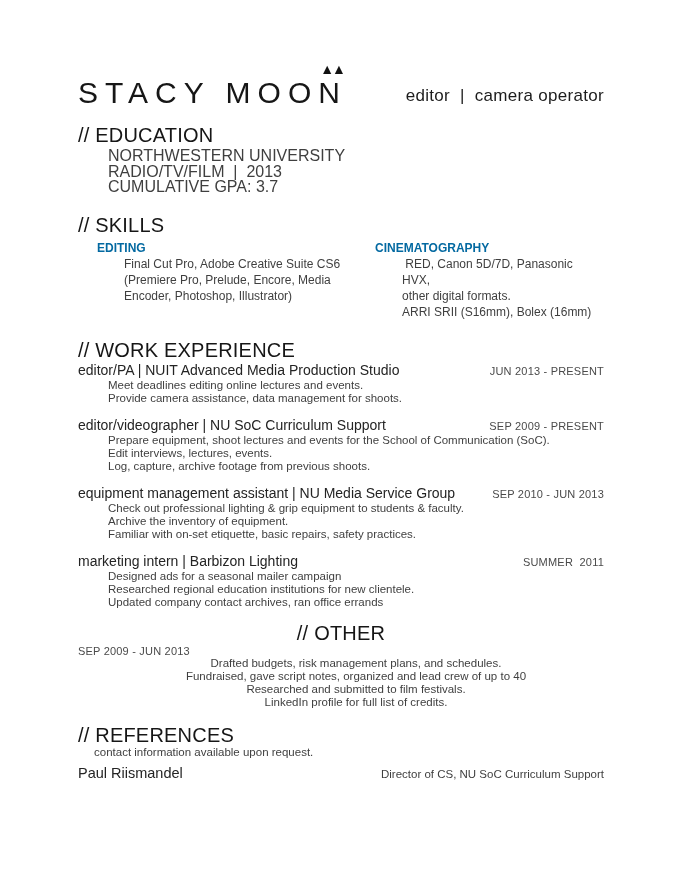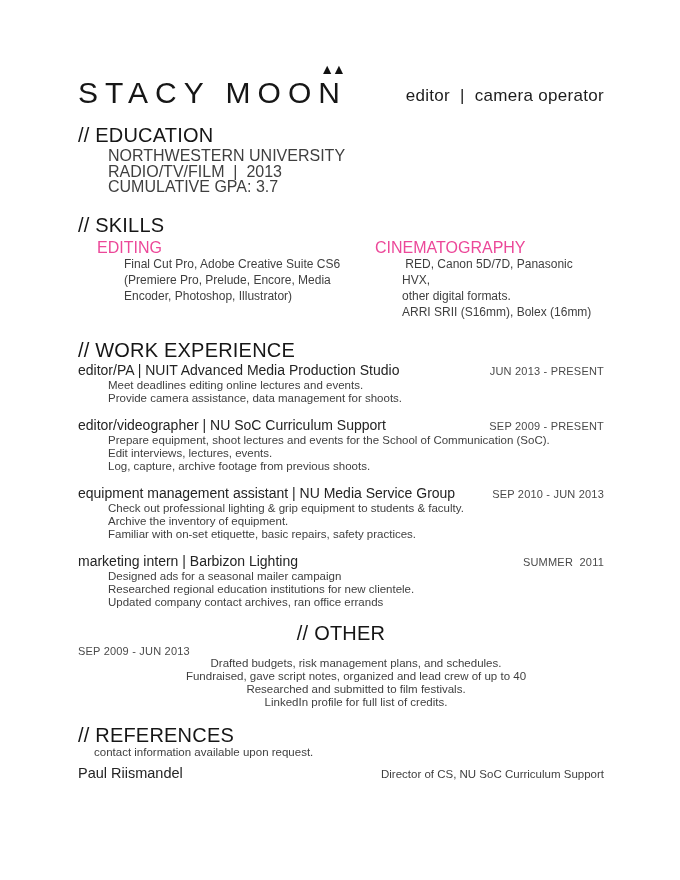--- a/index.html
+++ b/index.html
@@ -34,21 +34,21 @@
   .sec-skills     { margin-top:20px; }
   .sec-work       { margin-top:20px; }
   .sec-other      { margin-top:14px;text-align:center; }
   .sec-references { margin-top:16px; }
 
   .edu-block { margin:3px 0 0 30px; font-size:16px; line-height:15.5px; color:#3f3f3f; }
 
   .skills-cols { display:flex; margin-top:5px; }
   .skills-col-1 { margin-left:19px; width:278px; }
   .skills-col-2 { flex:1; }
-  .skill-col-title { font-size:16px; color:#ec4899; line-height:16px; }
+  .skill-col-title { font-size:12px; color:#0369a1; line-height:16px;font-weight:bold; }
   .skill-lines { margin-left:27px; font-size:12px; line-height:16px; color:#3f3f3f; }
 
   .job { margin-top:12px; }
   .job:first-of-type { margin-top:2px; }
   .job-header { display:flex; justify-content:space-between; align-items:baseline; }
   .job-title { font-size:14px; color:#242424; line-height:17px; }
   .job-dates { font-size:11px; color:#4a4a4a; letter-spacing:0.2px; }
   .job-bullets { margin-left:30px; font-size:11.5px; line-height:13px; color:#3f3f3f; }
 
   .ref-note { margin-left:16px; font-size:11.5px; line-height:14px; color:#3f3f3f; }

